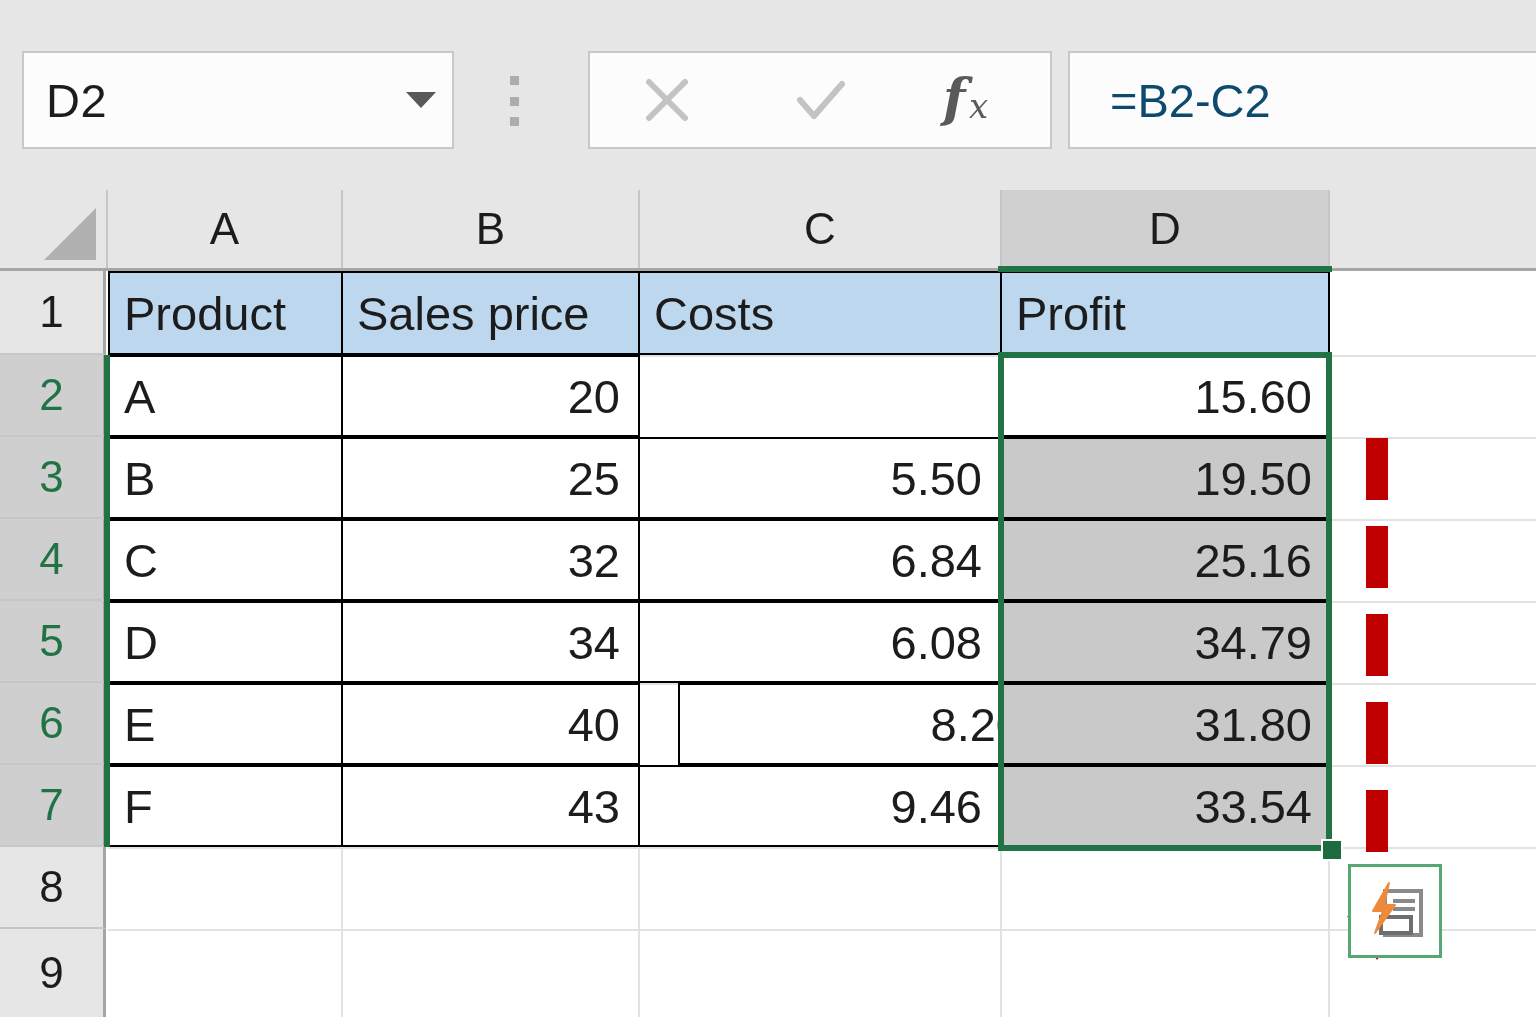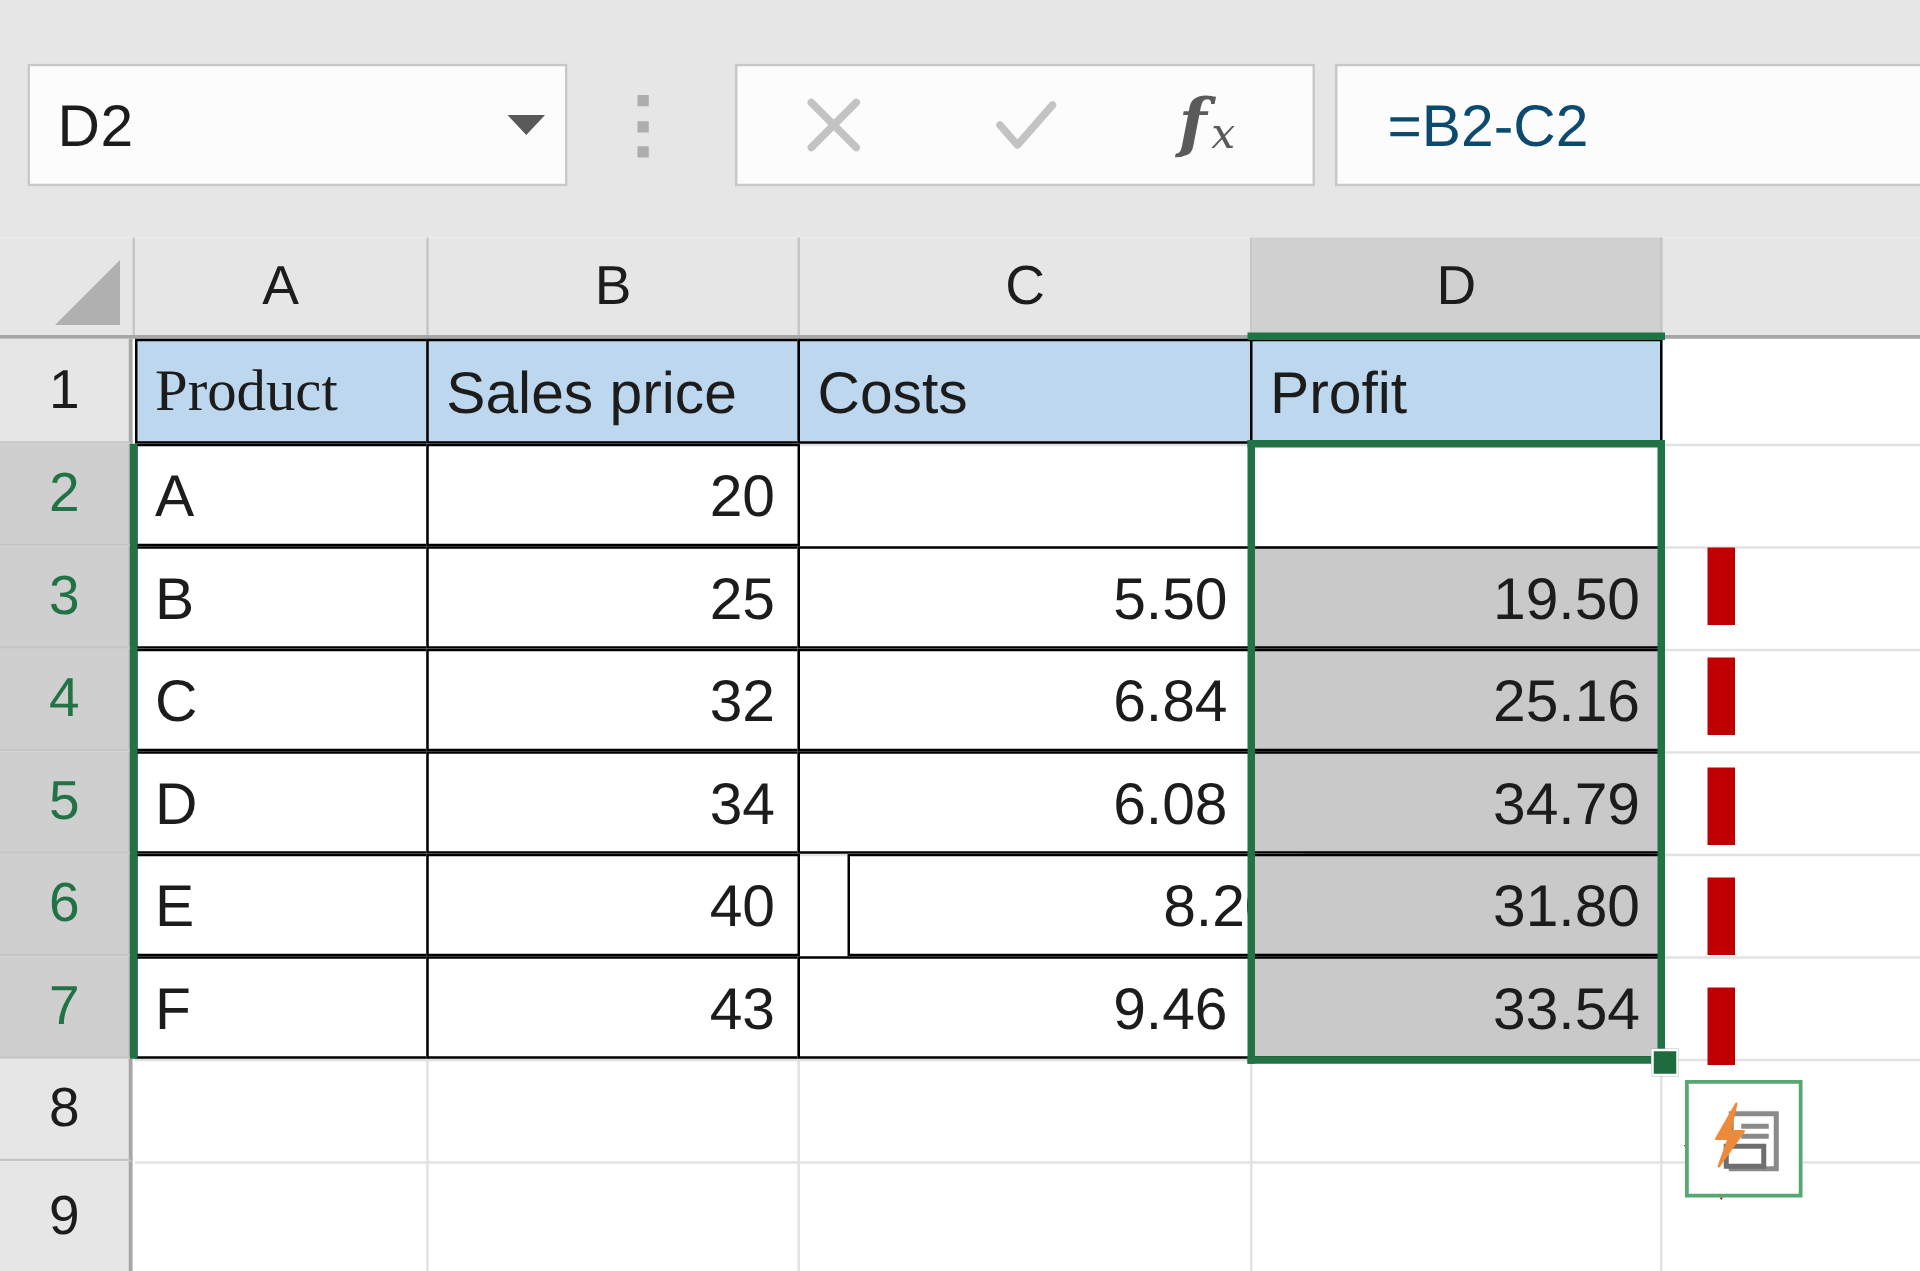--- a/index.html
+++ b/index.html
@@ -233,27 +233,28 @@
     <div class="gridline-v" style="left:1220px;"></div>
     <div class="gridline-h" style="top:84px;"></div>
     <div class="gridline-h" style="top:166px;"></div>
     <div class="gridline-h" style="top:248px;"></div>
     <div class="gridline-h" style="top:330px;"></div>
     <div class="gridline-h" style="top:412px;"></div>
     <div class="gridline-h" style="top:494px;"></div>
     <div class="gridline-h" style="top:576px;"></div>
     <div class="gridline-h" style="top:658px;"></div>
 
-    <div class="cell txt hdr bdr" style="left:0px;   top:0px;   width:235px; height:84px;font-family:Liberation Serif, serif;">Product</div>
+    <div class="cell txt hdr bdr" style="left:0px;   top:0px;   width:235px; height:84px;">Product</div>
     <div class="cell txt hdr bdr" style="left:233px; top:0px;   width:299px; height:84px;">Sales price</div>
     <div class="cell txt hdr bdr" style="left:530px; top:0px;   width:364px; height:84px;">Costs</div>
     <div class="cell txt hdr bdr" style="left:892px; top:0px;   width:330px; height:84px;">Profit</div>
 
     <div class="cell txt body bdr" style="left:0px;   top:84px; width:235px; height:82px;">A</div>
     <div class="cell num body bdr" style="left:233px; top:84px; width:299px; height:82px;">20</div>
+    <div class="cell num body bdr-nolr" style="left:892px; top:84px; width:330px; height:82px;">15.60</div>
 
     <div class="cell txt body bdr" style="left:0px;   top:166px; width:235px; height:82px;">B</div>
     <div class="cell num body bdr" style="left:233px; top:166px; width:299px; height:82px;">25</div>
     <div class="cell num body bdr" style="left:530px; top:166px; width:364px; height:82px;">5.50</div>
     <div class="cell num shaded bdr-nolr" style="left:892px; top:166px; width:330px; height:82px;">19.50</div>
 
     <div class="cell txt body bdr" style="left:0px;   top:248px; width:235px; height:82px;">C</div>
     <div class="cell num body bdr" style="left:233px; top:248px; width:299px; height:82px;">32</div>
     <div class="cell num body bdr" style="left:530px; top:248px; width:364px; height:82px;">6.84</div>
     <div class="cell num shaded bdr-nolr" style="left:892px; top:248px; width:330px; height:82px;">25.16</div>

